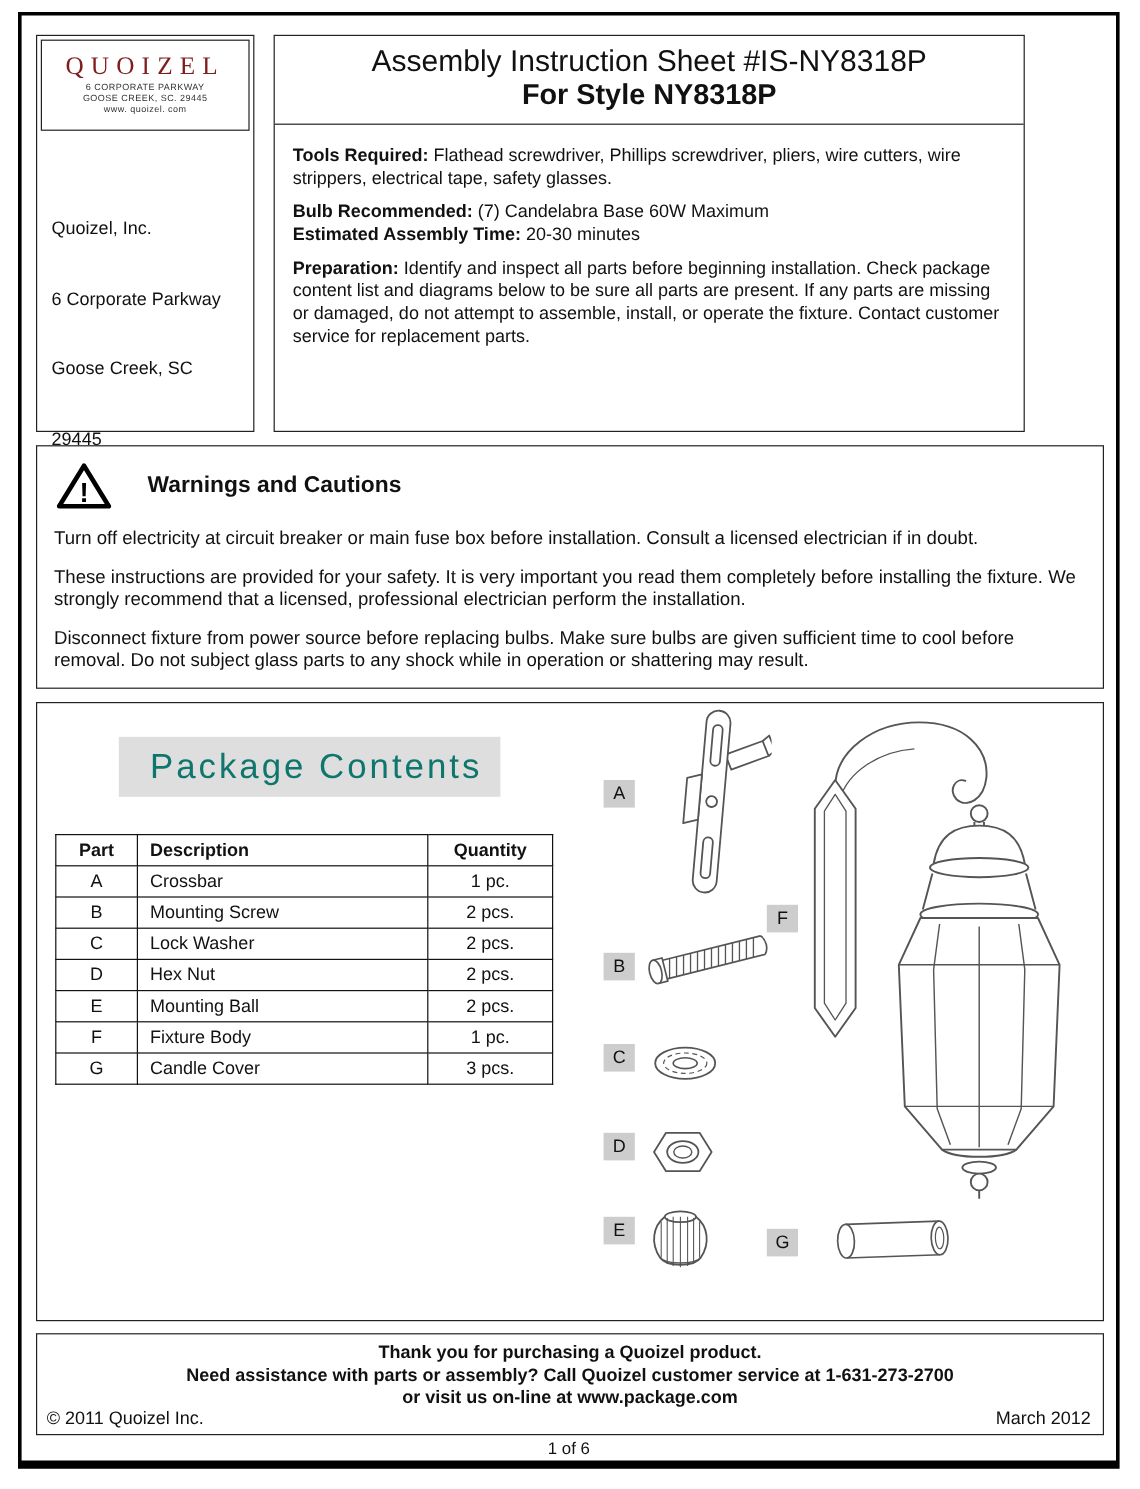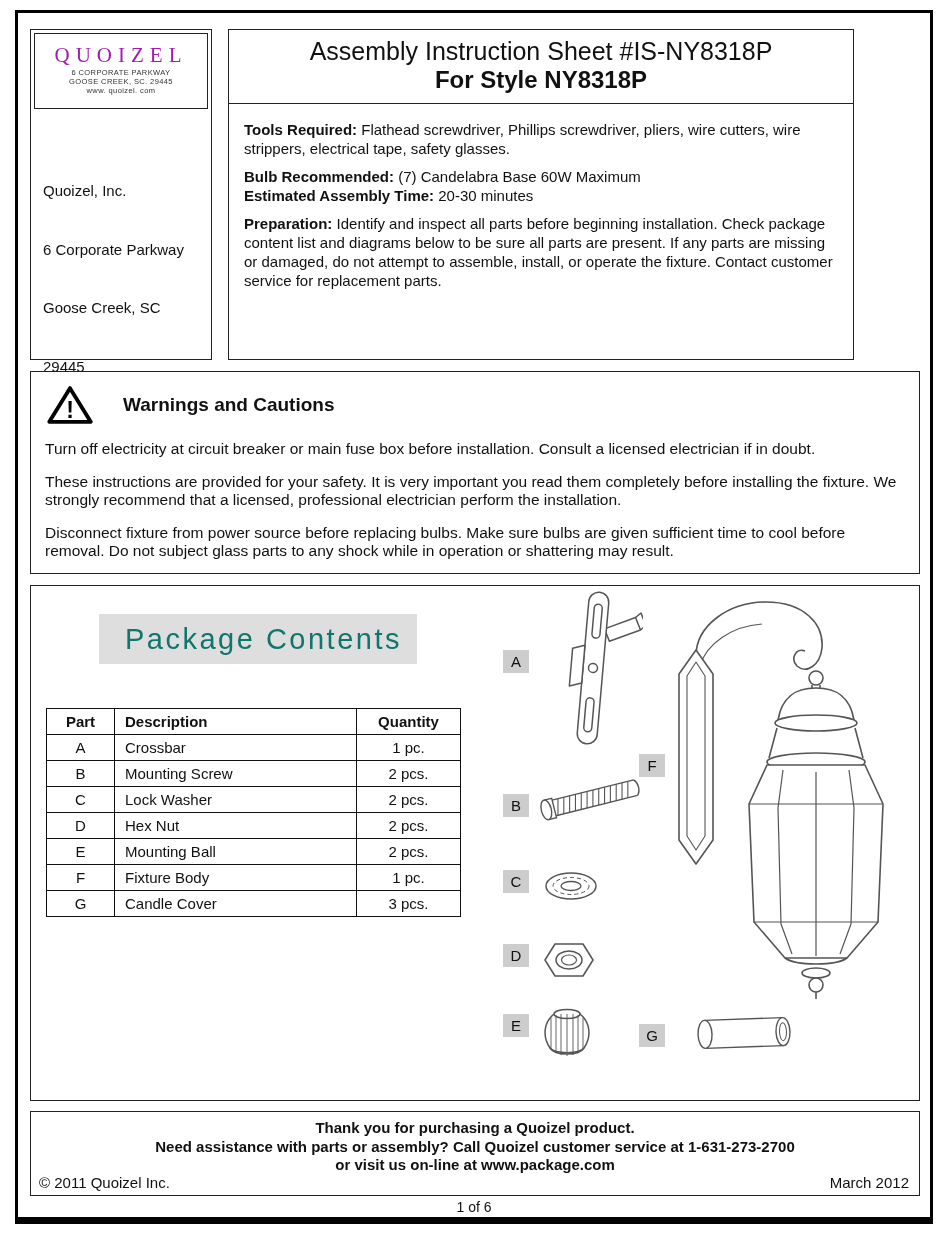--- a/index.html
+++ b/index.html
@@ -6,21 +6,21 @@
   html,body { background:#fff; }
   body { font-family:"Liberation Sans", sans-serif; color:#111; }
   .page { position:relative; width:950px; height:1241px; background:#fff; overflow:hidden; }
   .sheet { position:absolute; left:15px; top:10px; width:918px; height:1214px;
            border:3px solid #000; border-bottom-width:7px; background:#fff; }
   .box { position:absolute; border:1.5px solid #222; background:#fff; }
 
   
   .left-box { left:12px; top:16px; width:182px; height:331px; }
   .logo-box { position:absolute; left:3px; top:3px; right:3px; height:76px; border:1.5px solid #222; text-align:center; }
-  .brand { font-family:"Liberation Serif", serif; font-size:21px; letter-spacing:6px; margin-top:9px; color:#a21caf; }
+  .brand { font-family:"Liberation Serif", serif; font-size:21px; letter-spacing:6px; margin-top:9px; color:#7f1d1d; }
   .logo-addr { font-size:7.5px; letter-spacing:.4px; color:#333; line-height:9px; }
   .company { position:absolute; left:12px; top:112px; font-size:15px; line-height:19.5px; white-space:pre-wrap; }
   .service { margin-top:23px; }
 
   
   .right-box { left:210px; top:16px; width:626px; height:331px; }
   .title-sec { height:74px; border-bottom:1.5px solid #222; text-align:center; padding-top:7px; }
   .t1 { font-size:25px; }
   .t2 { font-size:24px; font-weight:bold; }
   .info { padding:16px 18px 0 15px; font-size:15px; line-height:19px; }
@@ -31,21 +31,21 @@
   .warn-box { left:12px; top:358px; width:890px; height:203px; }
   .warn-head { display:flex; align-items:center; gap:30px; padding:13px 0 0 16px; }
   .warn-head svg { width:46px; height:40px; }
   .warn-title { font-size:19px; font-weight:bold; }
   .warn-box p { font-size:15.5px; line-height:18px; padding:0 14px; margin-top:15px; }
 
   
   .pkg-box { left:12px; top:572px; width:890px; height:516px; }
   .pkg-title { position:absolute; left:68px; top:28px; width:318px; height:50px; background:#dedede;
                font-size:29px; letter-spacing:2.5px; line-height:50px; padding-left:26px; color:#0f766e; }
-  .pkg-table { position:absolute; left:15px; top:122px; border-collapse:collapse; font-size:15px; }
+  .pkg-table { position:absolute; left:15px; top:109px; border-collapse:collapse; font-size:15px; }
   .pkg-table th, .pkg-table td { border:1.5px solid #111; height:26px; background:#fff; }
   .pkg-table th { font-weight:bold; }
   .col-part { width:68px; text-align:center; }
   .col-desc { width:242px; text-align:left; padding-left:10px; }
   .col-qty  { width:104px; text-align:center; }
   .chip { position:absolute; width:26px; height:23px; background:#cdcdcd; text-align:center;
           line-height:23px; font-size:15px; color:#111; }
   .diagram { position:absolute; }
 
   

